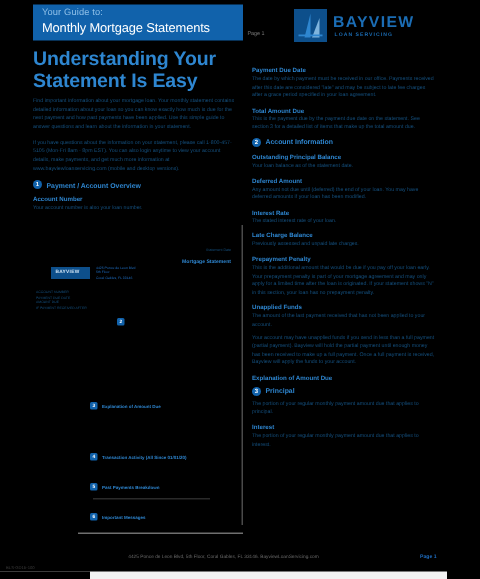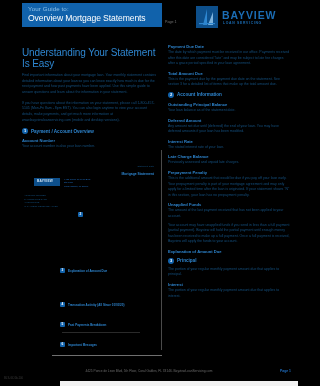--- a/index.html
+++ b/index.html
@@ -43,21 +43,21 @@
   .logo-sub{
     position:absolute;left:27px;top:15px;
     font-size:3.4px;color:#1b6db5;letter-spacing:.7px;font-weight:bold;
   }
 
   
   .colL{position:absolute;left:22px;top:31px;width:136px;}
   .colR{position:absolute;left:168px;top:40px;width:122px;}
 
   .lede{
-    font-size:10px;color:#2e86d0;margin:16px 0 4px 0;letter-spacing:-.1px;
+    font-size:13px;color:#2e86d0;margin:0 0 4px 0;letter-spacing:-.1px;font-weight:bold;
   }
   .para{
     font-size:3.5px;line-height:1.62;color:#14507f;margin:0 0 5px 0;
     text-align:left;
   }
 
   
   .sec{display:flex;align-items:center;gap:3px;margin:4px 0 3px 0;}
   .num{
     width:6px;height:6px;border-radius:50%;
@@ -126,21 +126,21 @@
   }
   .foot-strip-l{position:absolute;left:0;bottom:0;width:60px;height:5px;background:#000;}
 </style>
 </head>
 <body>
 
 <div class="page">
 
   <div class="hdr-band"></div>
   <div class="hdr-kicker">Your Guide to:</div>
-  <div class="hdr-title">Overview Mortgage Statements</div>
+  <div class="hdr-title">Monthly Mortgage Statements</div>
   <div class="hdr-pageno">Page 1</div>
 
   <div class="logo-wrap">
     <div class="logo-mark">
       <svg width="22" height="22" viewBox="0 0 22 22">
         <polygon points="7,19 11,3 11,19" fill="#2e86d0"></polygon>
         <polygon points="12,19 17,6 17,19" fill="#7fb4dd"></polygon>
         <rect x="3" y="17" width="16" height="1.2" fill="#2e86d0"></rect>
       </svg>
     </div>

